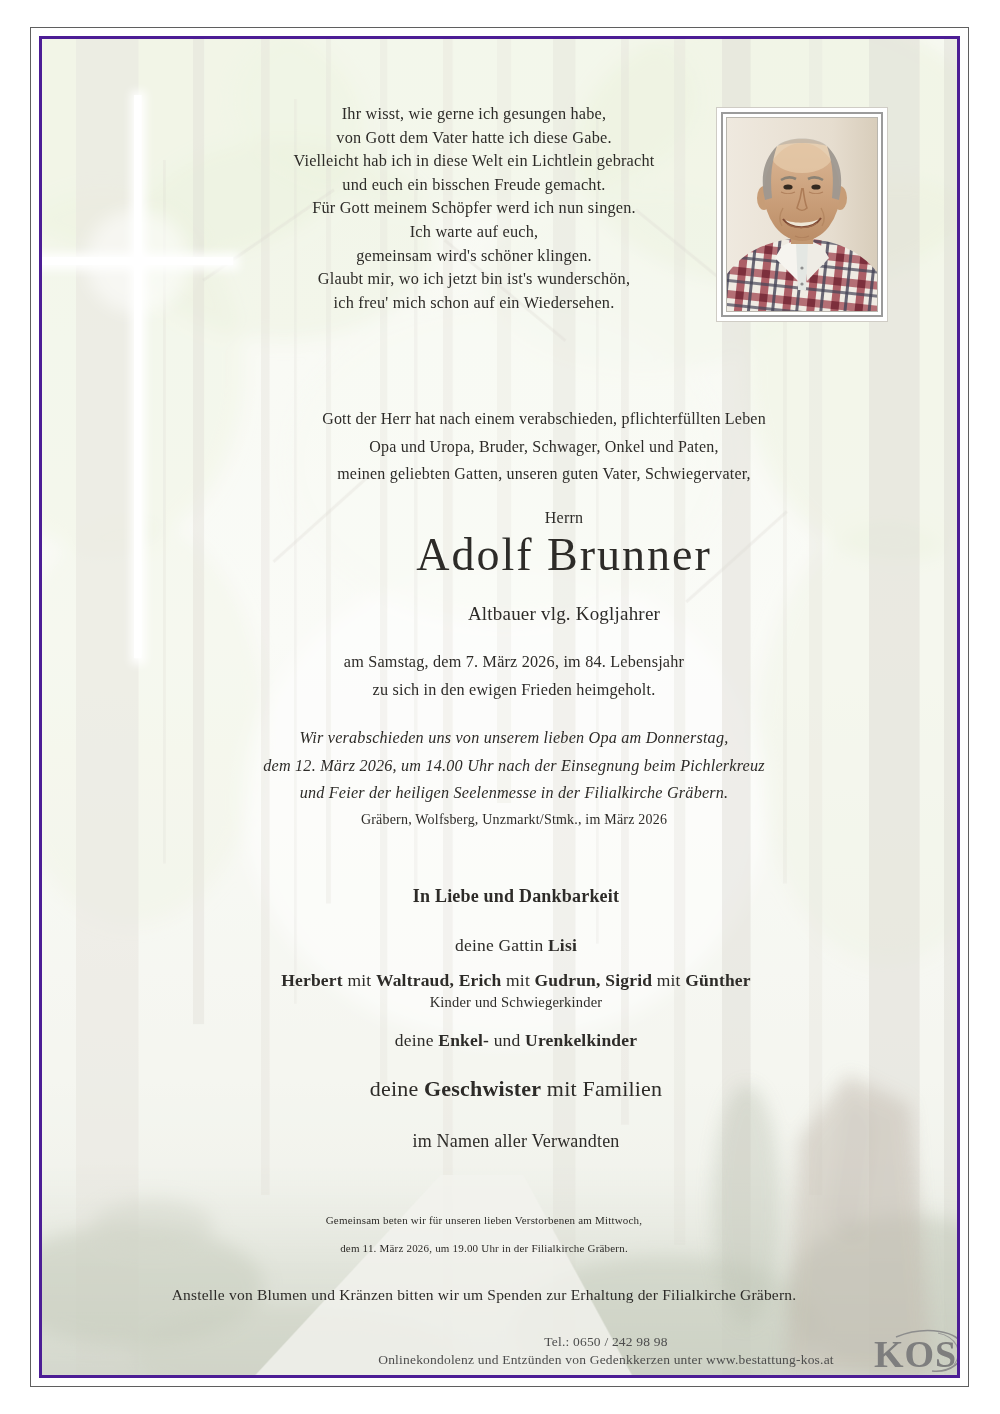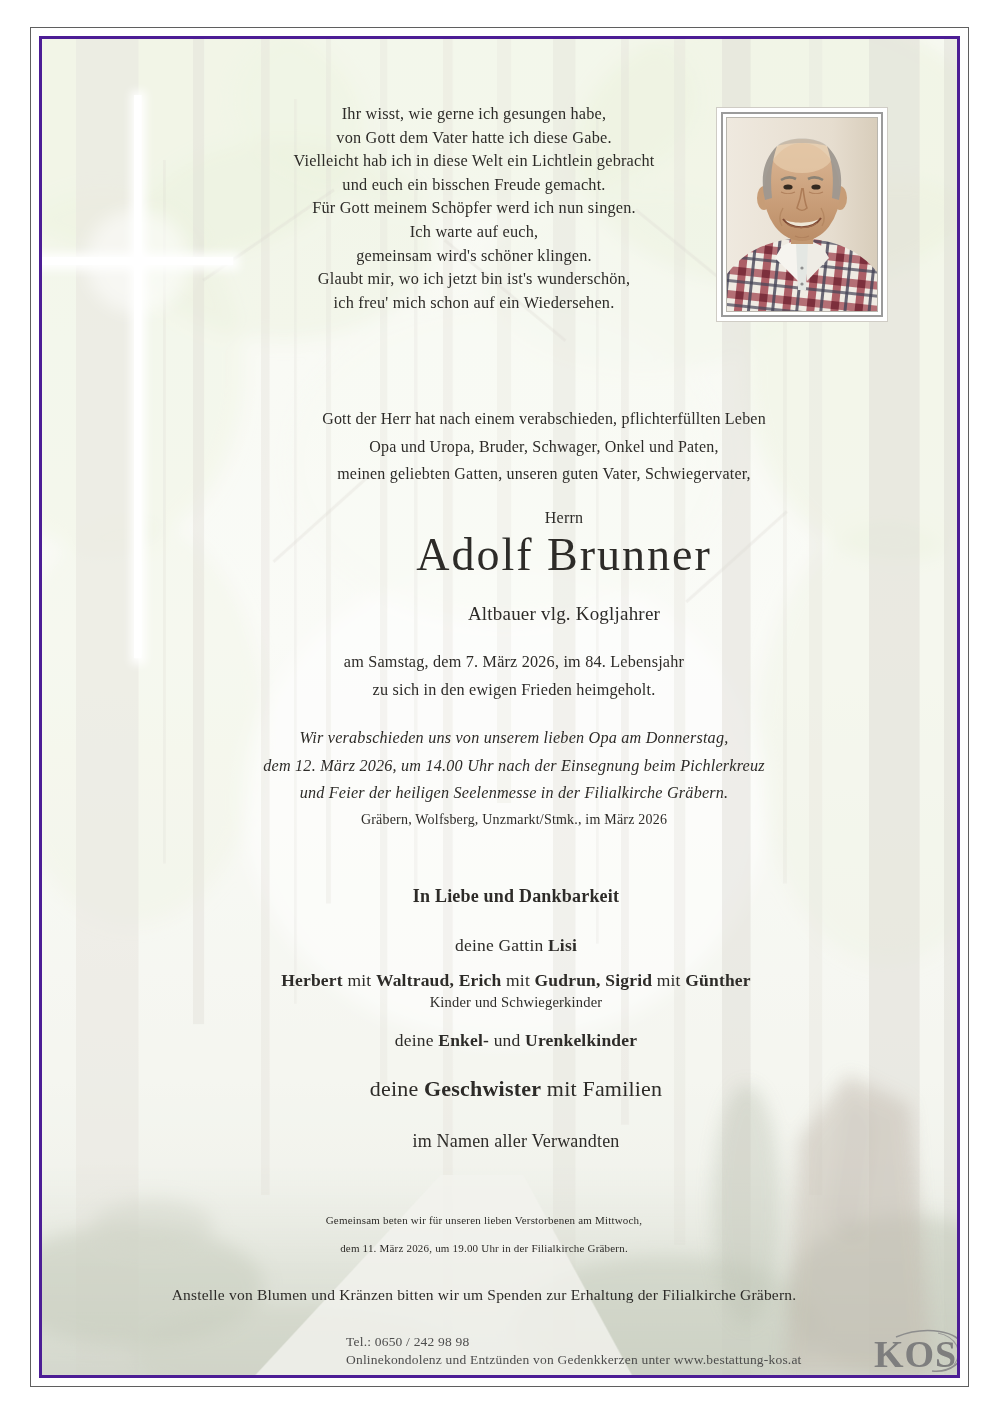--- a/index.html
+++ b/index.html
@@ -35,21 +35,21 @@
   .m-spouse{left:134px;top:893px;width:680px;font-size:17.5px;}
   .m-children{left:134px;top:928px;width:680px;font-size:17.5px;}
   .m-children-sub{left:134px;top:952px;width:680px;font-size:14.5px;}
   .m-enkel{left:134px;top:988px;width:680px;font-size:17.5px;}
   .m-geschwister{left:134px;top:1033px;width:680px;font-size:22px;}
   .m-closing{left:134px;top:1089px;width:680px;font-size:18px;font-weight:normal;}
   .prayer{left:102px;top:1168px;width:680px;font-size:11px;line-height:27.5px;}
   .donation{left:62px;top:1204px;width:760px;font-size:15.5px;margin-top:40px;}
 
   .footer{
-    position:absolute;right:91px;top:1294px;width:520px;text-align:left;
+    position:absolute;right:91px;top:1294px;width:520px;text-align:center;
     font-size:13.5px;line-height:18px;color:#4d4d4d;letter-spacing:.2px;
   }
   .logo{
     position:absolute;left:826px;top:1288px;width:100px;height:52px;color:#7e7e7e;
   }
   .logo .logo-text{
     position:absolute;left:6px;top:8px;font-size:38px;font-weight:bold;
     letter-spacing:1px;line-height:1;font-family:"Liberation Serif",serif;
   }
   .logo svg{position:absolute;inset:0;width:100%;height:100%;overflow:visible;}

